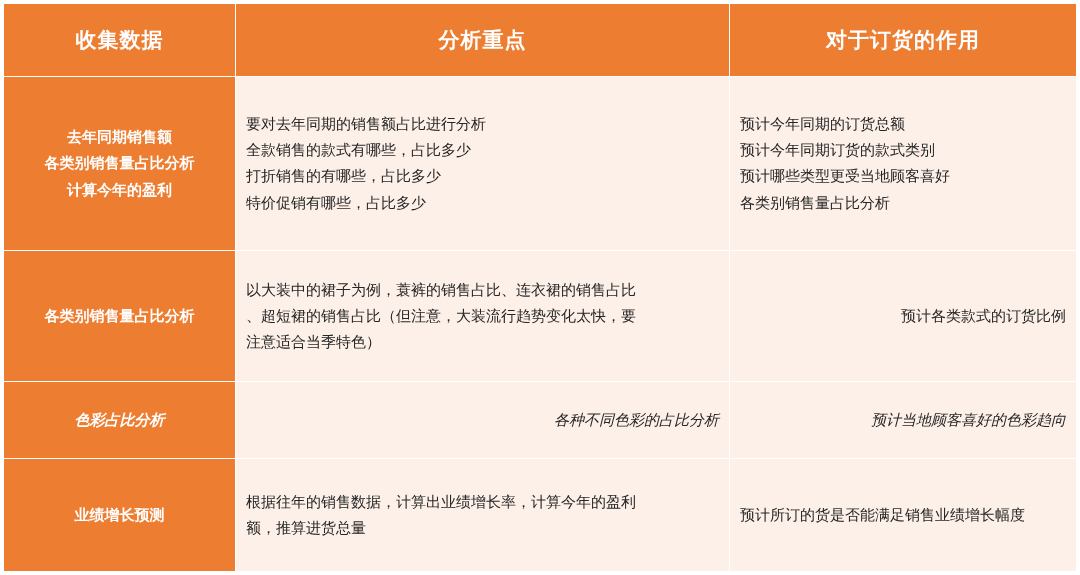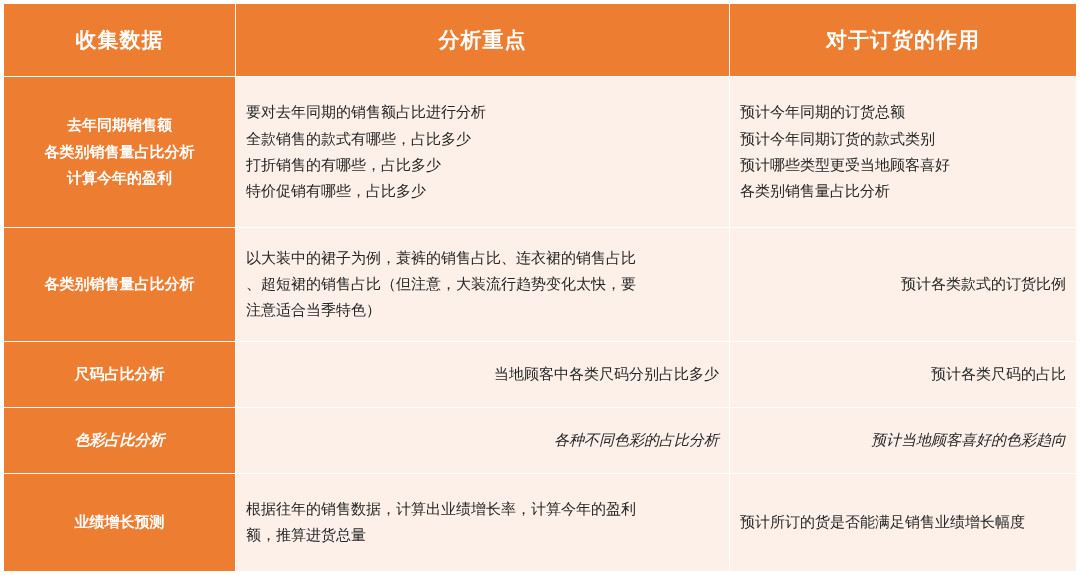--- a/index.html
+++ b/index.html
@@ -109,31 +109,20 @@
           </td>
           <td class="body-cell align-left">
             <span class="line">以大装中的裙子为例，蓑裤的销售占比、连衣裙的销售占比</span>
             <span class="line">、超短裙的销售占比（但注意，大装流行趋势变化太快，要</span>
             <span class="line">注意适合当季特色）</span>
           </td>
           <td class="body-cell align-center">
             <span class="line">预计各类款式的订货比例</span>
           </td>
         </tr>
-        <tr style="height: 58px;">
-          <td class="cat-cell">
-            <span class="line">尺码占比分析</span>
-          </td>
-          <td class="body-cell align-center">
-            <span class="line">当地顾客中各类尺码分别占比多少</span>
-          </td>
-          <td class="body-cell align-center">
-            <span class="line">预计各类尺码的占比</span>
-          </td>
-        </tr>
         <tr style="height: 58px; font-style: italic;">
           <td class="cat-cell">
             <span class="line">色彩占比分析</span>
           </td>
           <td class="body-cell align-center">
             <span class="line">各种不同色彩的占比分析</span>
           </td>
           <td class="body-cell align-center">
             <span class="line">预计当地顾客喜好的色彩趋向</span>
           </td>

